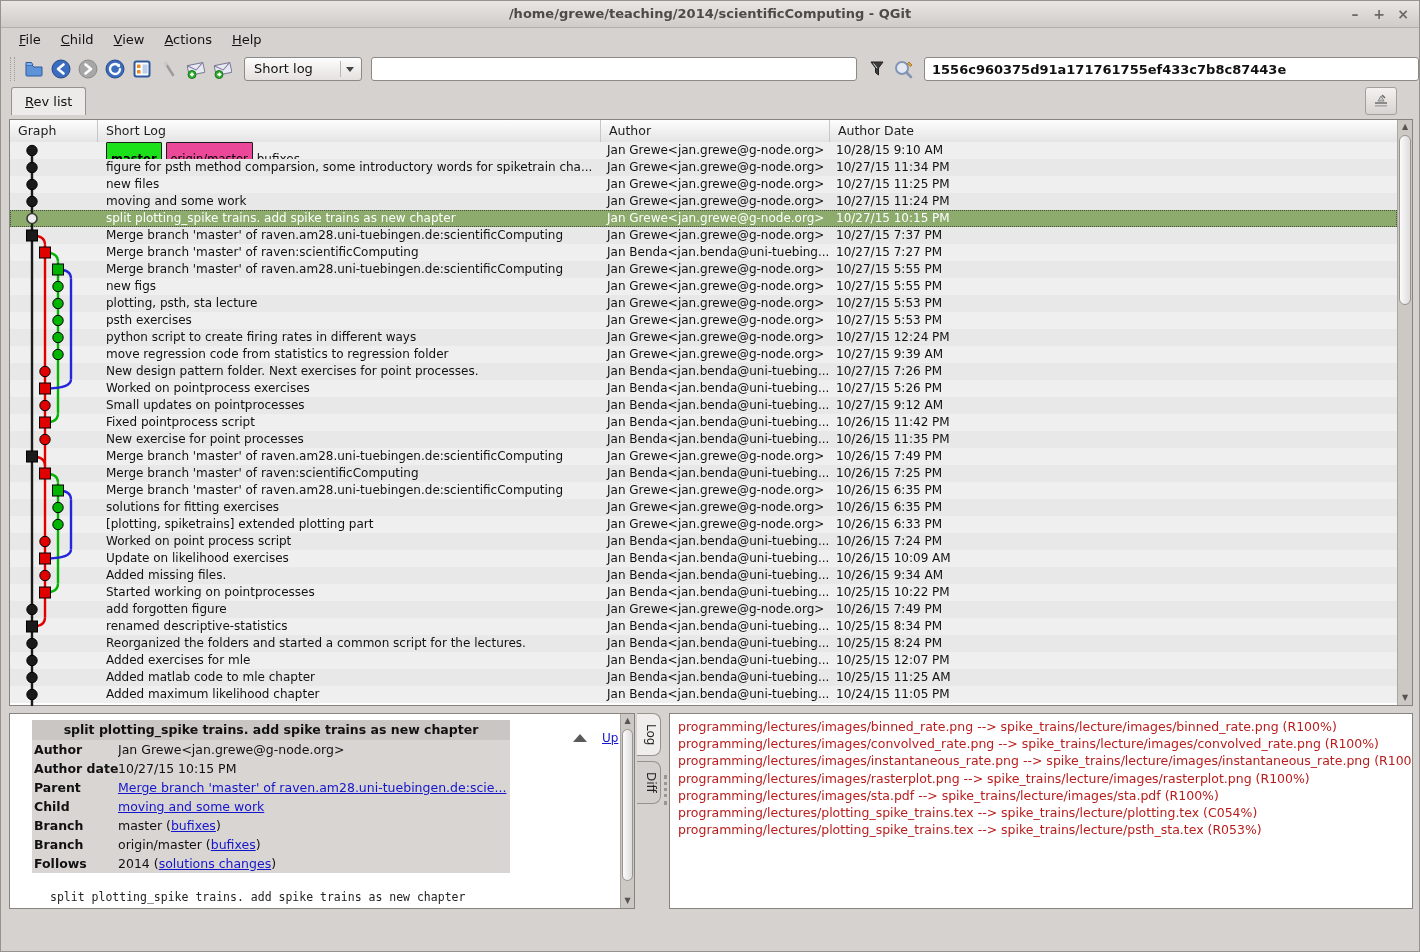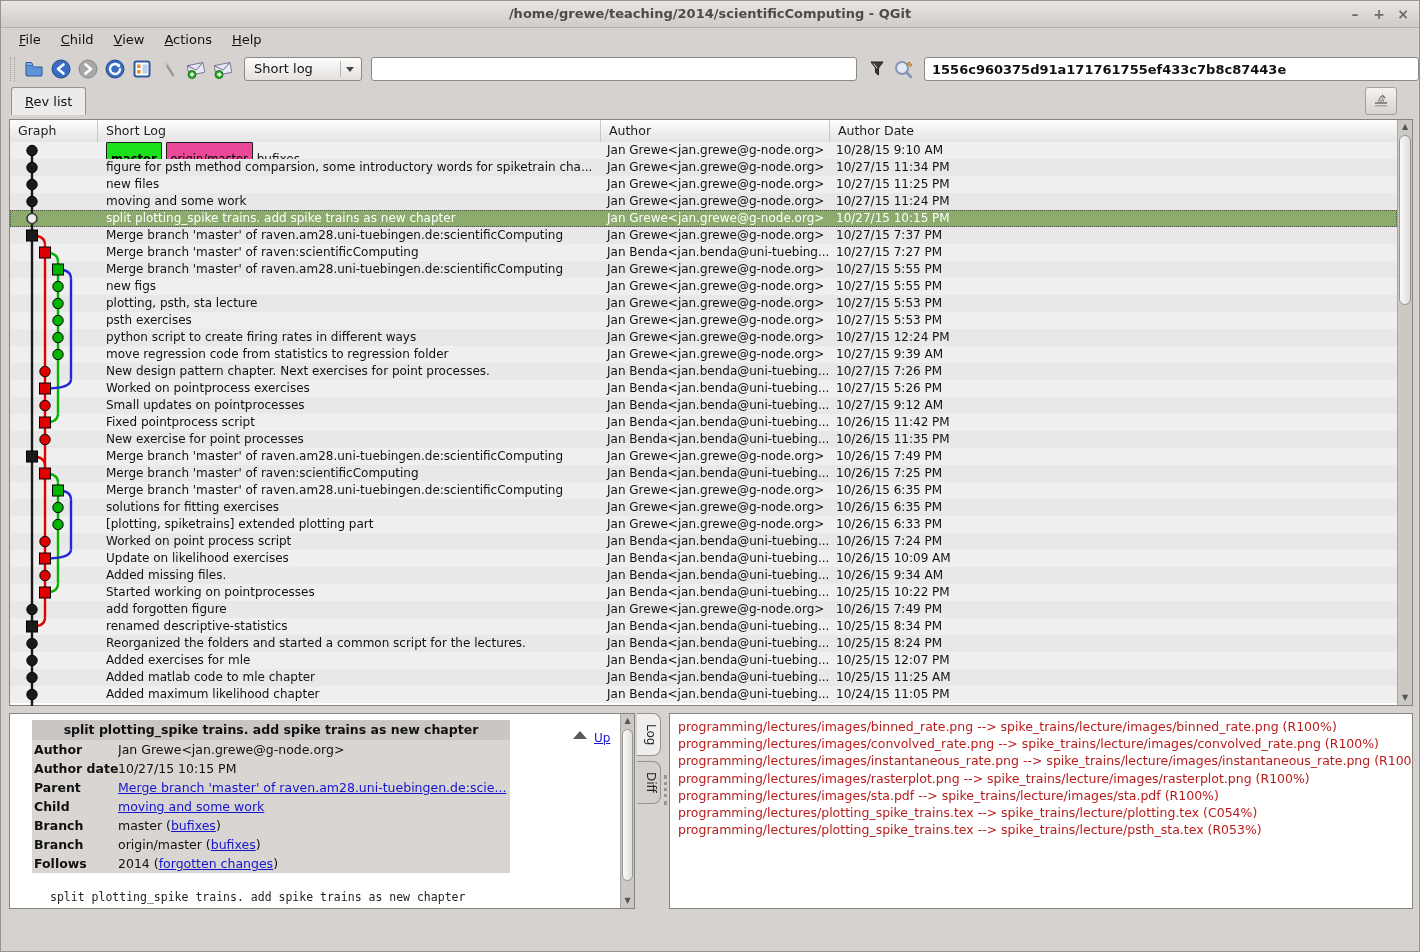--- a/index.html
+++ b/index.html
@@ -70,21 +70,21 @@
     border:1px solid #98948f;border-radius:6px;box-sizing:border-box;}
   
   .detail-panel{position:absolute;left:8px;top:712px;width:626px;height:196px;
     background:#fff;border:1px solid #87837e;box-sizing:border-box;}
   .info-box{position:absolute;left:22px;top:6px;width:478px;}
   .info-title{background:#c9c6c3;height:20px;line-height:20px;text-align:center;font-weight:bold;font-size:12.5px;overflow:hidden;white-space:nowrap;}
   .info-row{background:#d8d5d2;height:19px;line-height:19px;display:grid;grid-template-columns:86px 1fr;font-size:12.5px;white-space:nowrap;}
   .info-label{font-weight:bold;padding-left:2px;}
   .info-value{overflow:hidden;}
   .lnk{color:#1515cc;text-decoration:underline;}
-  .up-chip{position:absolute;left:556px;top:14px;background:#fff;padding:3px 7px;display:flex;gap:7px;}
+  .up-chip{position:absolute;left:556px;top:14px;background:#fff;padding:3px 7px;display:flex;align-items:center;gap:15px;}
   .up-tri{width:0;height:0;border-left:7px solid transparent;border-right:7px solid transparent;border-bottom:8px solid #5a5a5a;}
   .msg-line{position:absolute;left:40px;top:176px;font-family:"DejaVu Sans Mono","Liberation Mono",monospace;font-size:11.5px;color:#222;white-space:pre;}
   
   .side-tabs{position:absolute;left:636px;top:712px;width:32px;height:196px;}
   .vtab{writing-mode:vertical-rl;width:24px;box-sizing:border-box;text-align:center;
     padding:10px 2px;margin-bottom:5px;font-size:12px;color:#222;
     background:#f0eeec;border:1px solid #96928d;border-left:none;border-radius:0 8px 8px 0;}
   .vtab.inactive{background:#d3cfcc;}
   .grip-dots{position:absolute;left:27px;top:62px;height:30px;width:0;border-left:3px dotted #9a9692;}
   
@@ -290,21 +290,21 @@
         <div class="cell date-cell">10/27/15 12:24 PM</div>
       </div>
       <div class="row">
         <div class="cell"></div>
         <div class="cell msg-cell"><span>move regression code from statistics to regression folder</span></div>
         <div class="cell author-cell">Jan Grewe&lt;jan.grewe@g-node.org&gt;</div>
         <div class="cell date-cell">10/27/15 9:39 AM</div>
       </div>
       <div class="row">
         <div class="cell"></div>
-        <div class="cell msg-cell"><span>New design pattern chapter. Next exercises for point processes.</span></div>
+        <div class="cell msg-cell"><span>New design pattern folder. Next exercises for point processes.</span></div>
         <div class="cell author-cell">Jan Benda&lt;jan.benda@uni-tuebing...</div>
         <div class="cell date-cell">10/27/15 7:26 PM</div>
       </div>
       <div class="row">
         <div class="cell"></div>
         <div class="cell msg-cell"><span>Worked on pointprocess exercises</span></div>
         <div class="cell author-cell">Jan Benda&lt;jan.benda@uni-tuebing...</div>
         <div class="cell date-cell">10/27/15 5:26 PM</div>
       </div>
       <div class="row">
@@ -498,21 +498,21 @@
         <div class="info-row">
           <div class="info-label">Branch</div>
           <div class="info-value"><span>master (</span><span class="lnk">bufixes</span><span>)</span></div>
         </div>
         <div class="info-row">
           <div class="info-label">Branch</div>
           <div class="info-value"><span>origin/master (</span><span class="lnk">bufixes</span><span>)</span></div>
         </div>
         <div class="info-row">
           <div class="info-label">Follows</div>
-          <div class="info-value"><span>2014 (</span><span class="lnk">forgotten changes</span><span>)</span></div>
+          <div class="info-value"><span>2014 (</span><span class="lnk">solutions changes</span><span>)</span></div>
         </div>
       </div>
   </div>
   <div class="up-chip">
     <div class="up-tri"></div>
     <span class="lnk">Up</span>
   </div>
   <div class="msg-line">split plotting_spike trains. add spike trains as new chapter</div>
   <div class="vscroll" style="width:14px;">
     <div class="sb-btn sb-up">▲</div>

